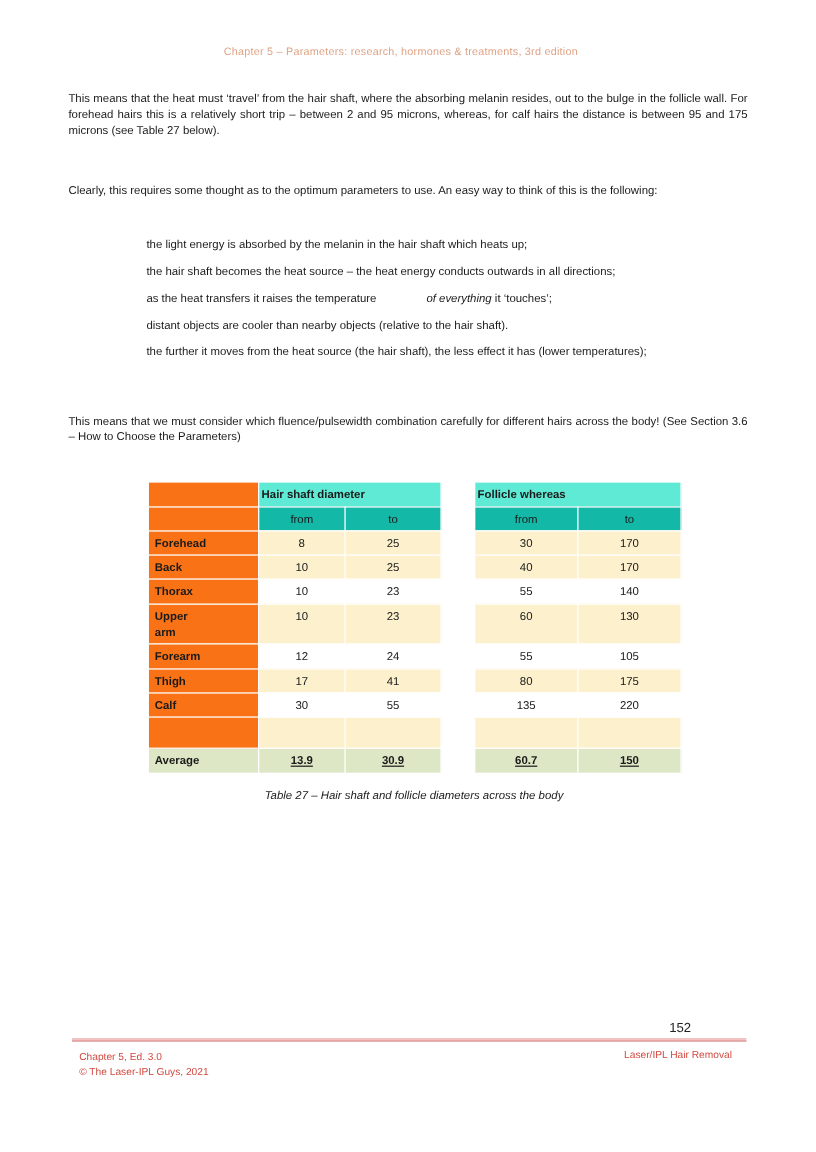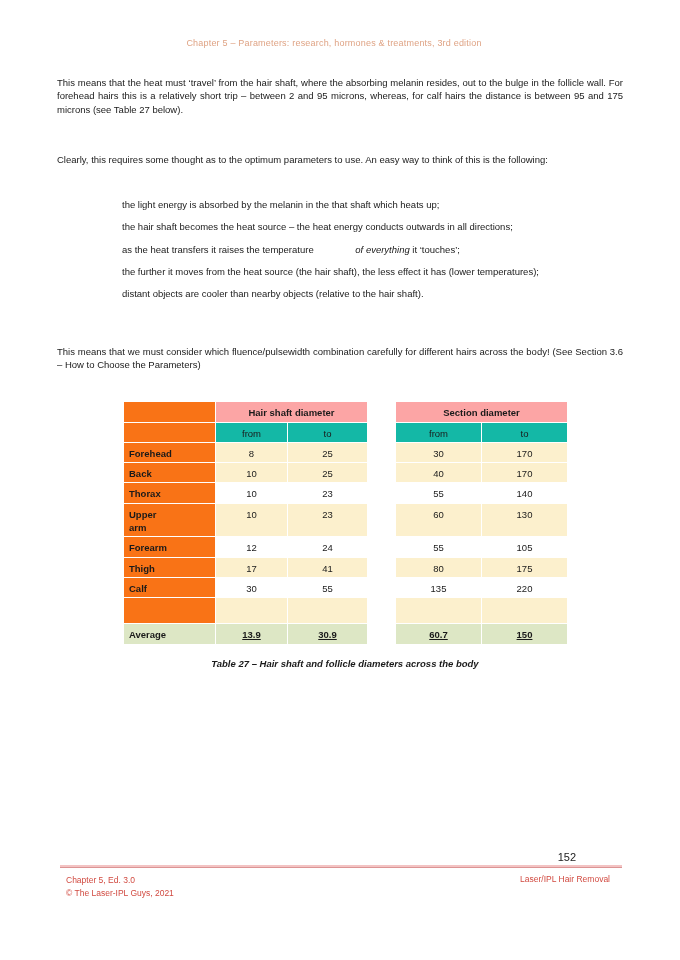--- a/index.html
+++ b/index.html
@@ -28,31 +28,31 @@
   table.diam { border-collapse:collapse; table-layout:fixed; width:444px; font-size:9.5px; }
   table.diam td { border:1.5px solid #ffffff; vertical-align:top; padding:4px 2px 2px 2px; }
   .col-label { width:92px; }
   .col-a { width:72px; } .col-b { width:80px; }
   .col-gap { width:28px; }
   .col-c { width:86px; } .col-d { width:86px; }
   .cell-blue { background:#f97316; }
   .cell-yellow { background:#fcf0cd; }
   .cell-white { background:#ffffff; }
   .cell-green { background:#dde7c5; }
-  .grp-hd { font-weight:bold; text-align:center; background:#fca5a5; }
+  .grp-hd { font-weight:bold; text-align:left; background:#5eead4; }
   .sub-hd { text-align:center; background:#14b8a6; }
   .row-label { font-weight:bold; padding-left:5px !important; }
   .num { text-align:center; }
   .avg-row td { font-weight:bold; }
   .avg-row .u { text-decoration:underline; }
   .narrow { display:inline-block; max-width:36px; }
   .empty-row td { height:26px; }
   .caption {
     margin-top:12px; text-align:center; font-style:italic; font-size:9.5px; color:#1a1a1a;
-    width:444px; margin-left:66px;font-weight:bold;
+    width:444px; margin-left:66px;
   }
 
   
   .page-num { position:absolute; top:851px; right:104px; font-size:11px; color:#222222; }
   .footer-rule {
     position:absolute; top:865px; left:60px; right:58px; height:3px;
     background:#f3c3c3; border-bottom:1px solid #dc9494;
   }
   .footer-left { position:absolute; top:874px; left:66px; font-size:8.5px; color:#d14a40; line-height:1.5; }
   .footer-right { position:absolute; top:874px; right:70px; font-size:8.5px; color:#d14a40; text-align:right; }
@@ -63,54 +63,54 @@
 <div class="page">
 
   <div class="running-header">Chapter 5 – Parameters: research, hormones &amp; treatments, 3rd edition</div>
 
   <div class="content">
     <p class="para p1">This means that the heat must ‘travel’ from the hair shaft, where the absorbing melanin resides, out to the bulge in the follicle wall. For forehead hairs this is a relatively short trip – between 2 and 95 microns, whereas, for calf hairs the distance is between 95 and 175 microns (see Table 27 below).</p>
     <p class="para p2">Clearly, this requires some thought as to the optimum parameters to use. An easy way to think of this is the following:</p>
 
     <div class="bullet-list">
       <div class="bullet-item">
-        <span>the light energy is absorbed by the melanin in the that shaft which heats up;</span><span class="ital"></span><span></span>
+        <span>the light energy is absorbed by the melanin in the hair shaft which heats up;</span><span class="ital"></span><span></span>
       </div>
       <div class="bullet-item">
         <span>the hair shaft becomes the heat source – the heat energy conducts outwards in all directions;</span><span class="ital"></span><span></span>
       </div>
       <div class="bullet-item">
         <span>as the heat transfers it raises the temperature </span><span class="ital">of everything</span><span> it ‘touches’;</span>
       </div>
       <div class="bullet-item">
+        <span>distant objects are cooler than nearby objects (relative to the hair shaft).</span><span class="ital"></span><span></span>
+      </div>
+      <div class="bullet-item">
         <span>the further it moves from the heat source (the hair shaft), the less effect it has (lower temperatures);</span><span class="ital"></span><span></span>
-      </div>
-      <div class="bullet-item">
-        <span>distant objects are cooler than nearby objects (relative to the hair shaft).</span><span class="ital"></span><span></span>
       </div>
     </div>
 
     <p class="para p3">This means that we must consider which fluence/pulsewidth combination carefully for different hairs across the body! (See Section 3.6 – How to Choose the Parameters)</p>
 
     <div class="tbl-wrap">
       <table class="diam">
         <colgroup>
           <col class="col-label">
             <col class="col-a">
             <col class="col-b">
             <col class="col-gap">
             <col class="col-c">
             <col class="col-d">
         </colgroup>
         <tbody>
             <tr>
           <td class="cell-blue"></td>
           <td class="grp-hd" colspan="2">Hair shaft diameter</td>
           <td class="cell-white"></td>
-          <td class="grp-hd" colspan="2">Section diameter</td>
+          <td class="grp-hd" colspan="2">Follicle whereas</td>
         </tr>
         <tr>
           <td class="cell-blue"></td>
           <td class="sub-hd">from</td>
           <td class="sub-hd">to</td>
           <td class="cell-white"></td>
           <td class="sub-hd">from</td>
           <td class="sub-hd">to</td>
         </tr>
 

